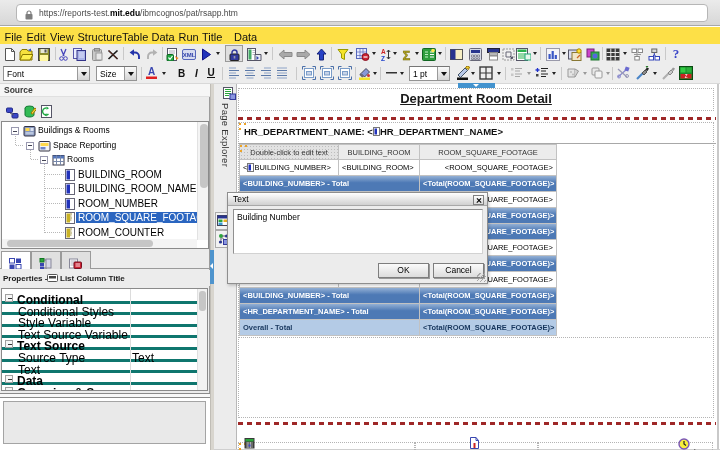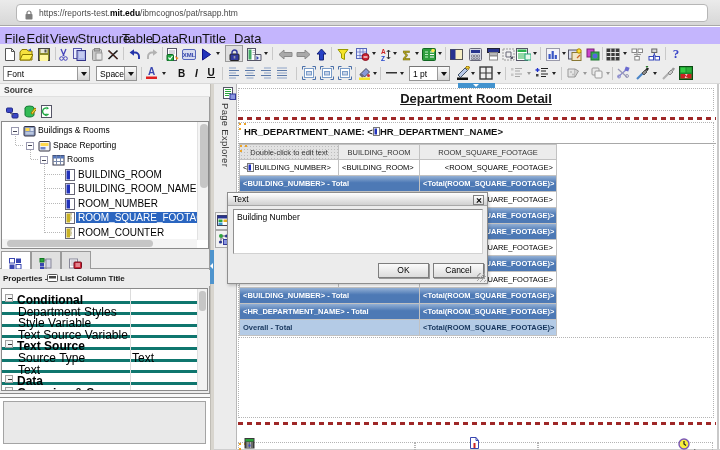--- a/index.html
+++ b/index.html
@@ -3,21 +3,21 @@
 <meta charset="utf-8">
 <style>
 * { margin:0; padding:0; box-sizing:border-box; }
 html,body { width:720px; height:450px; overflow:hidden; }
 body { font-family:"Liberation Sans", sans-serif; background:#fff; position:relative; }
 .abs { position:absolute; }
 
 #urlbar { left:0; top:0; width:720px; height:26px; background:linear-gradient(#ebebeb,#d7d7d7); border-bottom:1px solid #a8a8a8; }
 #urlfield { left:16px; top:4px; width:692px; height:18px; background:#fff; border:1px solid #b6b6b6; border-radius:4px; font-size:8.5px; color:#4a4a4a; line-height:16px; padding-left:22px; }
 #urlfield b { color:#000; }
-#menubar { left:0; top:27px; width:720px; height:17px; background:#c4b5fd; font-size:13px; color:#111; }
+#menubar { left:0; top:27px; width:720px; height:17px; background:#fde047; font-size:11px; color:#111; }
 #menubar span { position:absolute; top:4px; }
 #tb1 { left:0; top:44px; width:720px; height:19px; background:#ededed; }
 #tb2 { left:0; top:63px; width:720px; height:21px; background:#ededed; border-bottom:1px solid #d8d8d8; }
 .sep { position:absolute; width:1px; height:13px; background:#c9c9c9; }
 .dd { position:absolute; width:0; height:0; border-left:2.5px solid transparent; border-right:2.5px solid transparent; border-top:3.5px solid #222; }
 .ddg { border-top-color:#999; }
 .combo { position:absolute; background:#fff; border:1px solid #949494; border-top-color:#767676; height:15px; font-size:8.5px; color:#000; }
 .combo .lbl { position:absolute; left:3px; top:2px; }
 .combo .btn { position:absolute; right:0; top:0; bottom:0; width:12px; background:linear-gradient(#fafafa,#d4d4d4); border-left:1px solid #9a9a9a; }
 .combo .btn:after { content:""; position:absolute; left:3px; top:5px; border-left:3px solid transparent; border-right:3px solid transparent; border-top:4px solid #111; }
@@ -207,21 +207,21 @@
 <svg class="abs pi" style="left:47px;top:274px" width="11" height="8" viewBox="0 0 11 8">
     <rect x="0.5" y="0.5" width="10" height="7" rx="1" fill="#fff" stroke="#555"></rect>
     <rect x="2" y="2" width="7" height="2.5" fill="#444"></rect>
   </svg>
 <div class="abs" id="propsbox">
   <div class="prow hd" style="top:3px">
       <span class="pminus"></span>
       <span class="nm">Conditional</span>
     </div>
   <div class="prow" style="top:14.6px">
-      <span class="nm">Department Styles</span>
+      <span class="nm">Conditional Styles</span>
     </div>
   <div class="prow" style="top:37.8px">
       <span class="nm">Text Source Variable</span>
     </div>
   <div class="prow" style="top:26.2px">
       <span class="nm">Style Variable</span>
     </div>
   <div class="prow hd" style="top:49.4px">
       <span class="pminus"></span>
       <span class="nm">Text Source</span>
@@ -576,21 +576,21 @@
     </svg></div>
 <div class="sep" style="left: 665px; top: 47px;"></div>
 <div style="position: absolute; left: 671px; top: 46px; width: 10px; height: 15px; z-index: 5;"><svg width="10" height="15" viewBox="0 0 10 15">
       <text x="5" y="12" font-size="13" font-weight="bold" fill="#3a46c8" text-anchor="middle" font-family="Liberation Serif">?</text>
     </svg></div>
 <div class="combo" style="left: 3px; top: 66px; width: 87px;">
     <span class="lbl">Font</span>
     <span class="btn"></span>
   </div>
 <div class="combo" style="left: 96px; top: 66px; width: 41px;">
-    <span class="lbl">Space</span>
+    <span class="lbl">Size</span>
     <span class="btn"></span>
   </div>
 <div class="sep" style="left: 141px; top: 67px;"></div>
 <div style="position: absolute; left: 146px; top: 66px; width: 14px; height: 14px; z-index: 5;"><svg width="14" height="14" viewBox="0 0 14 14">
       <text x="5.5" y="9" font-size="10" font-weight="bold" fill="#3946b0" text-anchor="middle" font-family="Liberation Sans">A</text>
       <rect x="0" y="10.5" width="11" height="2.5" fill="#e02020"></rect>
     </svg></div>
 <div class="dd" style="left: 162px; top: 72px;"></div>
 <div style="position: absolute; left: 177px; top: 66px; width: 9px; height: 14px; z-index: 5;"><svg width="9" height="14" viewBox="0 0 9 14">
       <text x="4.5" y="10.5" font-size="10" font-weight="bold" fill="#111" text-anchor="middle" font-family="Liberation Sans">B</text>

